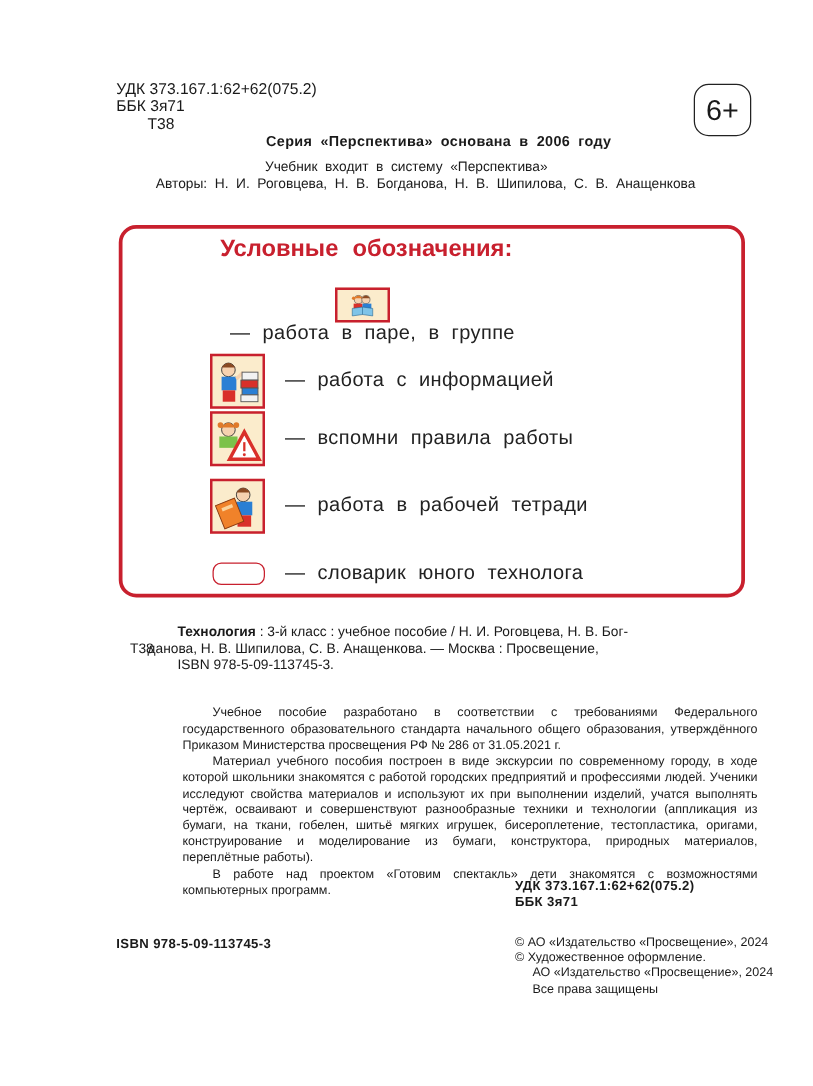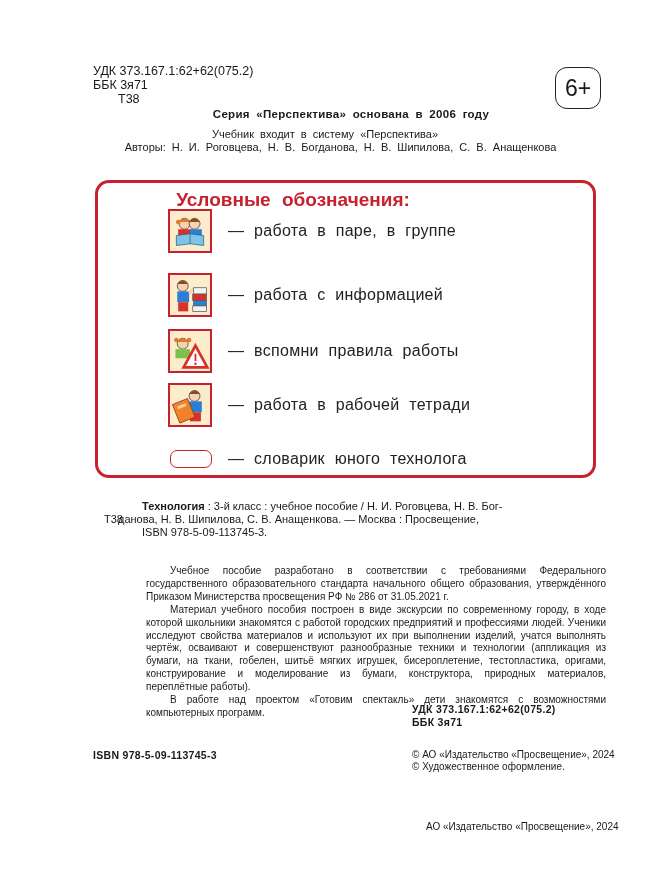--- a/index.html
+++ b/index.html
@@ -20,59 +20,59 @@
   .dict-frame { width: 42px; height: 18px; border: 1.5px solid #c8202e; border-radius: 7px; box-sizing: border-box; margin-left: 2px; }
   .catalog { left: 118px; top: 500px; width: 460px; font-size: 11px; line-height: 13px; text-align: justify; }
   .catalog p { margin: 0; }
   .catalog .l1 { text-indent: 24px; }
   .t38-side { left: 104px; top: 513px; font-size: 11px; line-height: 13px; }
   .abstract { left: 118px; top: 565px; width: 460px; font-size: 10px; line-height: 12.9px; text-align: justify; margin-left: 28px; }
   .abstract p { margin: 0; text-indent: 24px; }
   .udk-bottom { left: 412px; top: 703px; font-size: 10.5px; line-height: 13px; font-weight: bold; letter-spacing: 0.3px; }
   .isbn-bottom { left: 93px; top: 749px; font-size: 10.5px; font-weight: bold; letter-spacing: 0.3px; }
   .copyright { left: 412px; top: 749px; font-size: 10px; line-height: 12.2px; }
-  .copyright .ind { padding-left: 14px; margin-top: 48px; }
+  .copyright .ind { padding-left: 14px; }
 </style>
 </head>
 <body>
 
 <div class="abs udk-top">
   <div>УДК 373.167.1:62+62(075.2)</div>
   <div>ББК 3я71</div>
   <div class="t38">Т38</div>
 </div>
 
 <div class="abs age">6+</div>
 
 <div class="abs series">Серия «Перспектива» основана в 2006 году</div>
 <div class="abs incl">Учебник входит в систему «Перспектива»</div>
 <div class="abs authors">Авторы: Н. И. Роговцева, Н. В. Богданова, Н. В. Шипилова, С. В. Анащенкова</div>
 
 <div class="abs legend-box"></div>
 <div class="abs legend-title">Условные обозначения:</div>
 
-<div class="abs legend-row" style="top:208px;">
+<div class="abs legend-row" style="top:230px;flex-direction:column;">
   <div class="icon-box">
     <svg viewBox="0 0 44 44">
       <circle cx="16" cy="14" r="6" fill="#f6d2b0" stroke="#333" stroke-width="0.8"></circle>
       <path d="M10 12 q6 -8 12 0" fill="#e07a2a"></path>
       <circle cx="9" cy="12" r="2.5" fill="#e07a2a"></circle>
       <circle cx="23" cy="12" r="2.5" fill="#e07a2a"></circle>
       <circle cx="27" cy="14" r="6" fill="#f6d2b0" stroke="#333" stroke-width="0.8"></circle>
       <path d="M21 12 q6 -8 12 0" fill="#8a4a22"></path>
       <rect x="9" y="20" width="13" height="8" fill="#d9302a"></rect>
       <rect x="22" y="20" width="13" height="8" fill="#2a7fd4"></rect>
       <path d="M7 27 L22 25 L37 27 L37 38 L22 36 L7 38 Z" fill="#7fc4e8" stroke="#1d5f8a" stroke-width="0.8"></path>
       <line x1="22" y1="25" x2="22" y2="36" stroke="#1d5f8a" stroke-width="0.8"></line>
     </svg>
   </div>
   <span class="legend-text">— работа в паре, в группе</span>
 </div>
 
-<div class="abs legend-row" style="top:272px;">
+<div class="abs legend-row" style="top:282px;">
   <div class="icon-box">
     <svg viewBox="0 0 44 44">
       <circle cx="14" cy="12" r="6" fill="#f6d2b0" stroke="#333" stroke-width="0.8"></circle>
       <path d="M8 10 q6 -8 12 0" fill="#8a4a22"></path>
       <rect x="8" y="18" width="13" height="12" fill="#2a7fd4"></rect>
       <rect x="9" y="30" width="11" height="10" fill="#d9302a"></rect>
       <line x1="21" y1="20" x2="27" y2="14" stroke="#f6d2b0" stroke-width="3"></line>
       <rect x="26" y="14" width="14" height="7" fill="#f2f2f2" stroke="#555" stroke-width="0.8"></rect>
       <rect x="25" y="21" width="15" height="7" fill="#d9302a" stroke="#555" stroke-width="0.8"></rect>
       <rect x="26" y="28" width="14" height="6" fill="#2a7fd4" stroke="#555" stroke-width="0.8"></rect>

